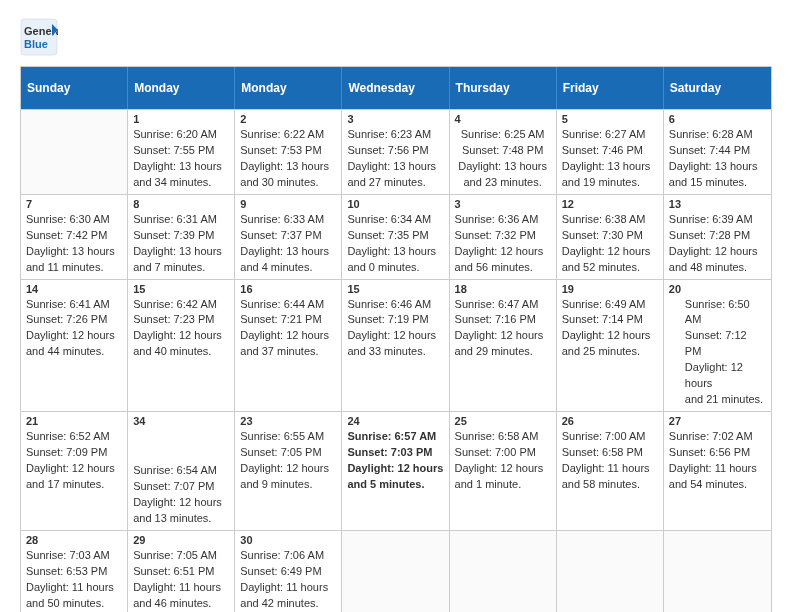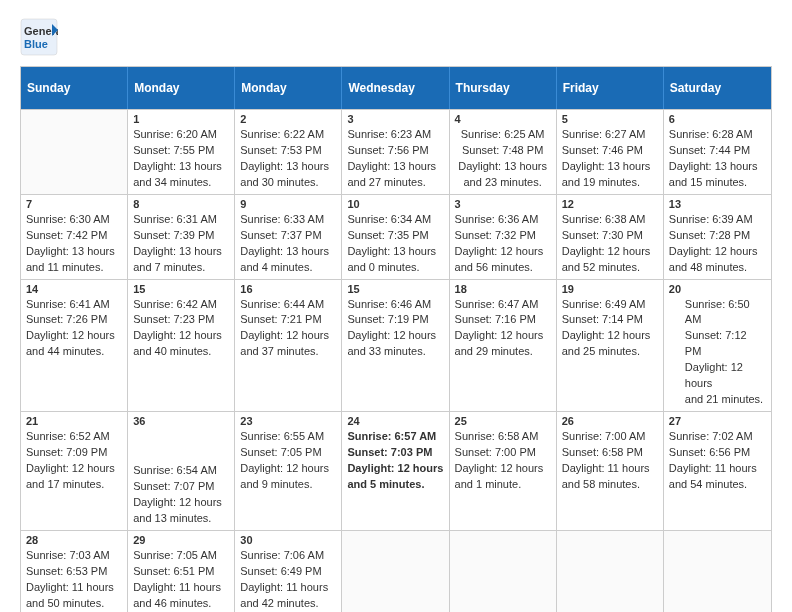--- a/index.html
+++ b/index.html
@@ -274,21 +274,21 @@
         </div>
         <div class="cal-row">
           <div class="cal-cell">
             <div class="day-number">21</div>
             <div class="day-info" style="white-space: pre-line;">Sunrise: 6:52 AM
 Sunset: 7:09 PM
 Daylight: 12 hours
 and 17 minutes.</div>
           </div>
           <div class="cal-cell">
-            <div class="day-number">36</div>
+            <div class="day-number">34</div>
             <div class="day-info" style="white-space: pre-line; margin-top: 34px;">Sunrise: 6:54 AM
 Sunset: 7:07 PM
 Daylight: 12 hours
 and 13 minutes.</div>
           </div>
           <div class="cal-cell">
             <div class="day-number">23</div>
             <div class="day-info" style="white-space: pre-line;">Sunrise: 6:55 AM
 Sunset: 7:05 PM
 Daylight: 12 hours

